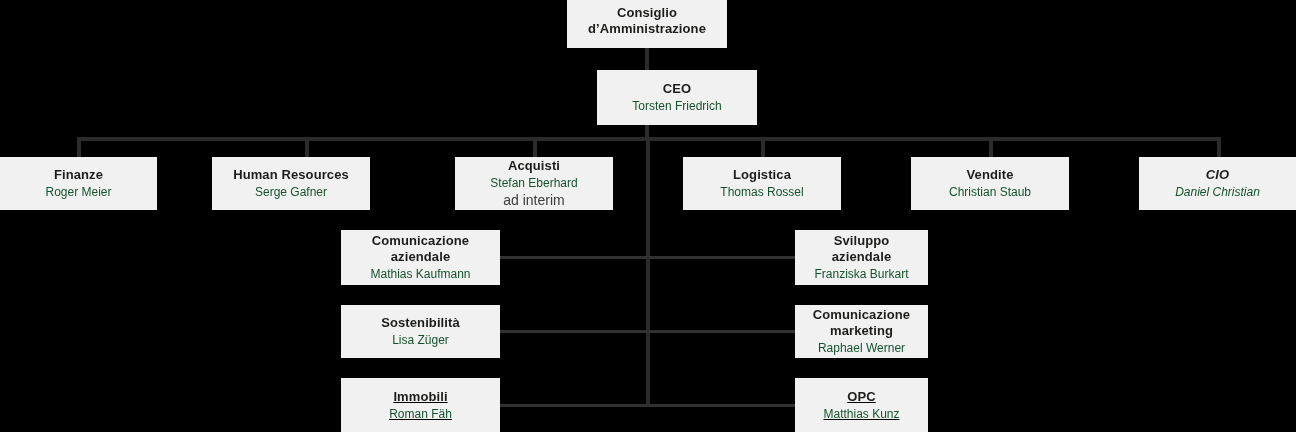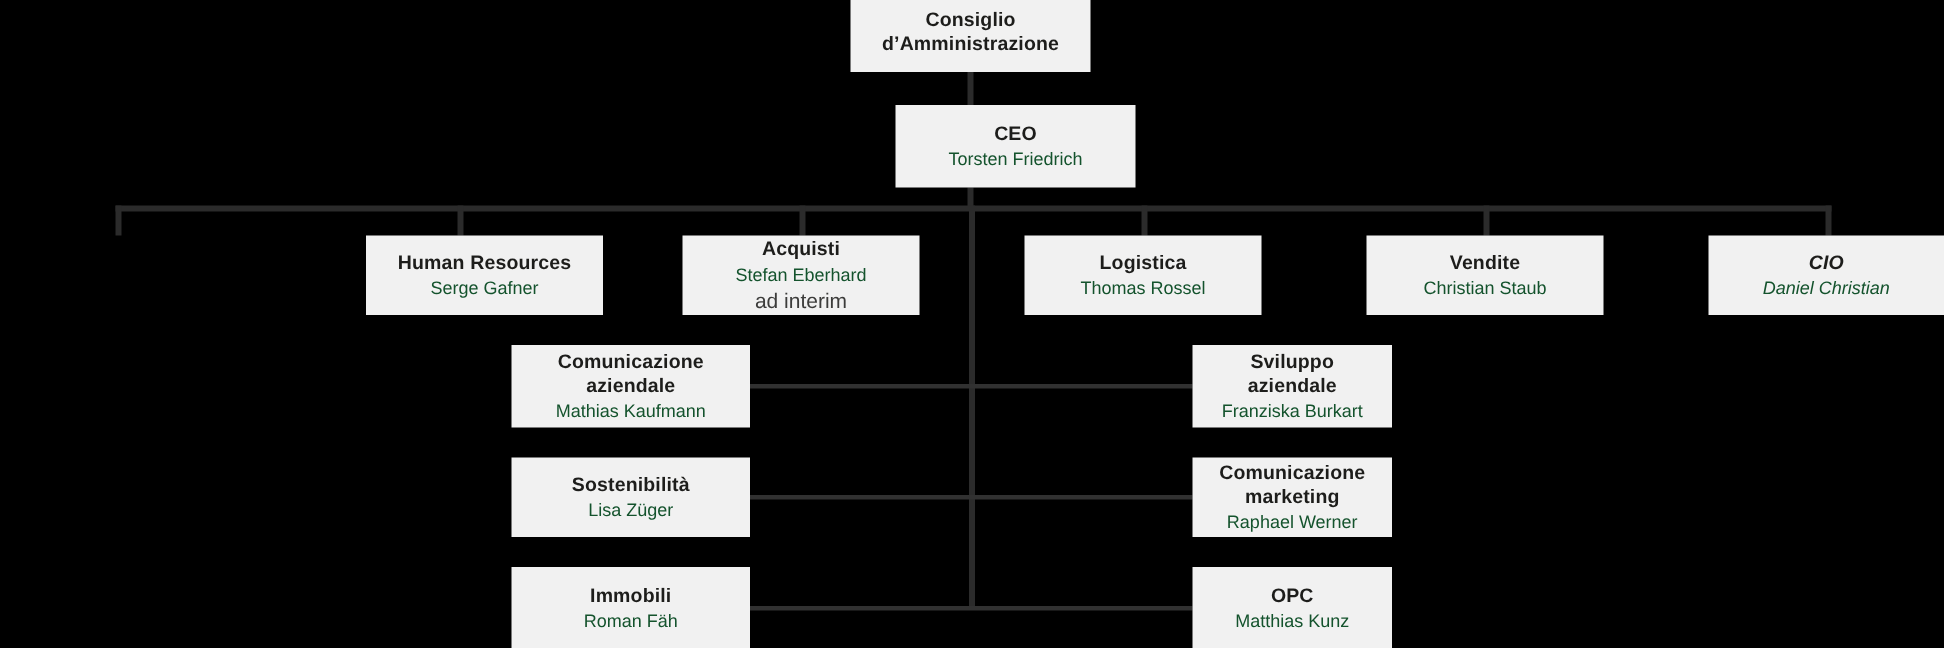--- a/index.html
+++ b/index.html
@@ -59,32 +59,32 @@
     margin-top: 1px;
   }
 
   
   #node-board   { left: 567px; top: -7px;  width: 160px; height: 55px; }
   #node-ceo     { left: 567px; top: 70px;  width: 160px; height: 55px; margin-left: 30px; }
 
   
   .division { top: 157px; height: 53px; width: 158px; }
   #node-finanze   { left: 0px;    width: 157px; }
-  #node-hr        { left: 244px;  }
+  #node-hr        { left: 212px;  }
   #node-acquisti  { left: 455px;  }
   #node-logistica { left: 683px; text-align: right;  }
   #node-vendite   { left: 911px;  }
   #node-cio       { left: 1139px; width: 157px; font-style: italic; }
 
   
   .staff-left  { left: 341px; width: 159px; }
   .staff-right { left: 795px; width: 133px; }
   .staff-r1 { top: 230px; height: 55px; }
   .staff-r2 { top: 305px; height: 53px; }
-  .staff-r3 { top: 378px; height: 55px; }
+  .staff-r3 { top: 378px; height: 55px; text-decoration: underline; }
 </style>
 </head>
 <body>
 
 <div id="chart">
 
   <div class="line line-v" style="left:645px; top:48px; height:22px;"></div>
 
   <div class="line line-v" style="left:645px; top:125px; height:15px;"></div>
 
@@ -108,20 +108,24 @@
   <div class="node" id="node-board">
     <div class="title">Consiglio</div>
     <div class="title">d’Amministrazione</div>
   </div>
 
   <div class="node" id="node-ceo">
     <div class="title">CEO</div>
     <div class="person">Torsten Friedrich</div>
   </div>
 
+  <div class="node division" id="node-finanze">
+    <div class="title">Finanze</div>
+    <div class="person">Roger Meier</div>
+  </div>
 
   <div class="node division" id="node-hr">
     <div class="title">Human Resources</div>
     <div class="person">Serge Gafner</div>
   </div>
 
   <div class="node division" id="node-acquisti">
     <div class="title">Acquisti</div>
     <div class="person">Stefan Eberhard</div>
     <div class="note">ad interim</div>

